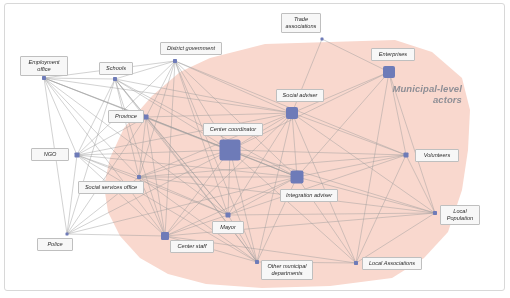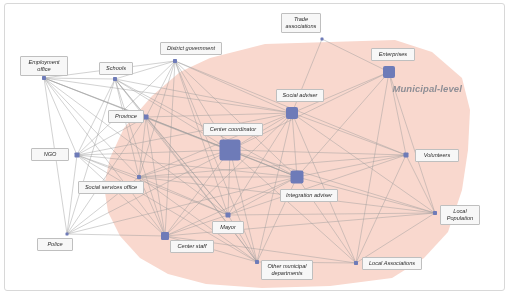--- a/index.html
+++ b/index.html
@@ -190,20 +190,21 @@
         <rect x="433" y="211" width="4" height="4" rx="0.64" fill="#6e7bb8"></rect>
         <rect x="225.5" y="212.5" width="5" height="5" rx="0.8" fill="#6e7bb8"></rect>
         <rect x="161" y="232" width="8" height="8" rx="1.28" fill="#6e7bb8"></rect>
         <rect x="255" y="260" width="4" height="4" rx="0.64" fill="#6e7bb8"></rect>
         <rect x="354" y="261" width="4" height="4" rx="0.64" fill="#6e7bb8"></rect>
       </g>
   </svg>
 
   <div class="cluster-label" id="cluster-text" style="left: 386px; top: 83px; color: rgb(143, 143, 150);">
     <div>Municipal-level</div>
+    <div>actors</div>
   </div>
 
   <div id="label-layer">
       <div class="node-label two-line" style="left: 20px; top: 56px; width: 48px; background: rgb(247, 247, 247); border-color: rgb(191, 191, 191);">
         <div>Employment</div>
         <div>office</div>
       </div>
       <div class="node-label" style="left: 99px; top: 62px; width: 34px; background: rgb(247, 247, 247); border-color: rgb(191, 191, 191);">Schools</div>
       <div class="node-label" style="left: 160px; top: 42px; width: 62px; background: rgb(247, 247, 247); border-color: rgb(191, 191, 191);">District government</div>
       <div class="node-label" style="left: 108px; top: 110px; width: 36px; background: rgb(247, 247, 247); border-color: rgb(191, 191, 191);">Province</div>

